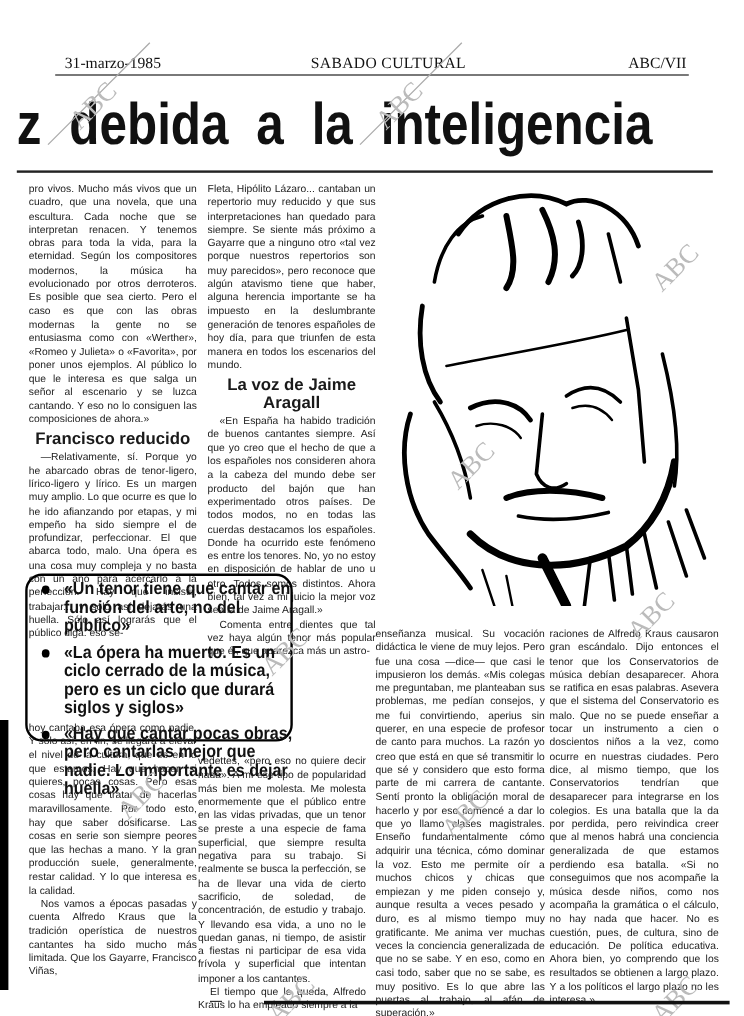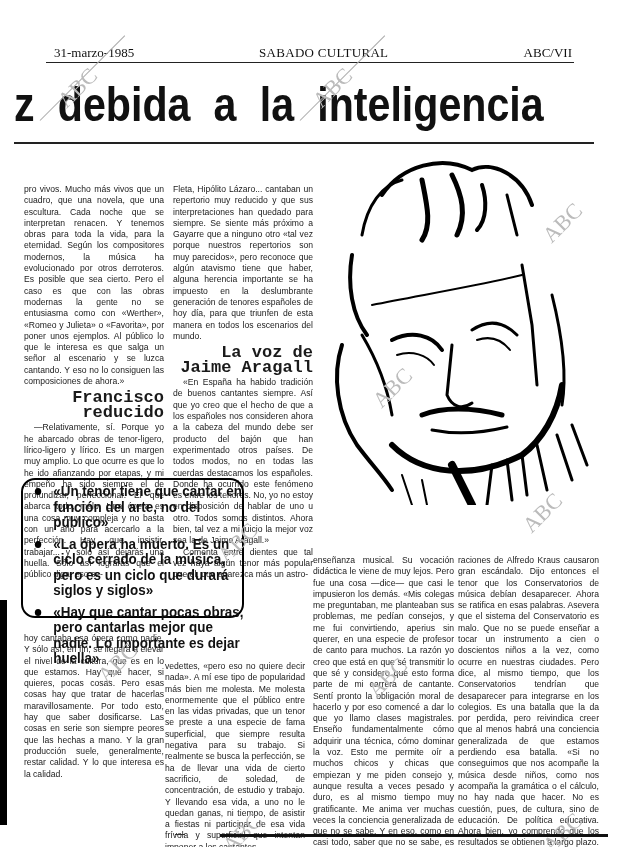--- a/index.html
+++ b/index.html
@@ -6,22 +6,22 @@
   body { width:620px; height:847px; position:relative; overflow:hidden; color:#111; font-family:"Liberation Sans", sans-serif; }
   .left-bar { position:absolute; left:0; top:600px; width:7px; height:225px; background:#000; }
   .header { position:absolute; left:46px; top:44px; width:528px; height:18px; border-bottom:1.5px solid #222; font-family:"Liberation Serif", serif; font-size:13px; }
   .header .date { position:absolute; left:8px; top:1px; }
   .header .section { position:absolute; left:213px; top:1px; letter-spacing:0.3px; }
   .header .page { position:absolute; right:2px; top:1px;font-family:Liberation Serif, serif; }
   .title { position:absolute; left:14px; top:76px; width:590px; font-family:"Liberation Sans", sans-serif; font-weight:900; font-size:49px; line-height:56px; letter-spacing:0px; transform:scaleX(0.84); transform-origin:left top; white-space:nowrap; word-spacing:14px; }
   .title-rule { position:absolute; left:14px; top:142px; width:580px; height:2px; background:#222; }
   .col { position:absolute; font-size:8.6px; line-height:11.3px; text-align:justify; color:#1a1a1a; }
   .col p { margin:0; text-indent:10px; }
-  .col p.noindent { text-indent:0;margin-top:32px; }
-  .subhead { font-family:Liberation Mono, monospace; font-weight:bold; font-size:17px; text-align:right; margin:3px 0 2px; line-height:15px; }
+  .col p.noindent { text-indent:0; }
+  .subhead { font-family:Liberation Sans, sans-serif; font-weight:bold; font-size:14px; text-align:center; margin:3px 0 2px; line-height:15px; }
   .quotebox { position:absolute; left:21px; top:478px; width:223px; height:140px; border:2.5px solid #000; border-radius:14px; padding:4px 6px 0 10px; box-sizing:border-box; }
   .quote-item { position:relative; padding-left:22px; font-family:"Liberation Sans", sans-serif; font-weight:900; font-size:14.6px; line-height:15.5px; margin-bottom:6px; transform:scaleX(0.92); transform-origin:left top; width:108%; }
   .quote-item .bullet { position:absolute; left:2px; top:4px; width:7px; height:7px; background:#000; border-radius:50%; }
   .illustration { position:absolute; left:322px; top:145px; width:290px; height:360px; }
   .watermark { position:absolute; font-family:"Liberation Serif", serif; font-size:22px; color:#bbb; transform:rotate(-45deg); pointer-events:none; }
   .wm-line { position:absolute; height:1px; background:#aaa; transform-origin:left center; transform:rotate(-45deg); }
   .bottom-rule { position:absolute; left:220px; top:834px; width:388px; height:3px; background:#111; }
   .bottom-dash { position:absolute; left:175px; top:834px; width:10px; height:1px; background:#333; }
 </style>
 </head>
@@ -91,20 +91,21 @@
     <span>«La ópera ha muerto. Es un ciclo cerrado de la música, pero es un ciclo que durará siglos y siglos»</span>
   </div>
   <div class="quote-item">
     <span class="bullet"></span>
     <span>«Hay que cantar pocas obras, pero cantarlas mejor que nadie. Lo importante es dejar huella»</span>
   </div>
 </div>
 
 <div class="col" style="left:24px; top:601px; width:140px;">
   <p class="noindent">hoy cantaba esa ópera como nadie. Y sólo así, en fin, se llegará a elevar el nivel de la cultura, que es en lo que estamos. Hay que hacer, si quieres, pocas cosas. Pero esas cosas hay que tratar de hacerlas maravillosamente. Por todo esto, hay que saber dosificarse. Las cosas en serie son siempre peores que las hechas a mano. Y la gran producción suele, generalmente, restar calidad. Y lo que interesa es la calidad.</p>
+  <p>Nos vamos a épocas pasadas y cuenta Alfredo Kraus que la tradición operística de nuestros cantantes ha sido mucho más limitada. Que los Gayarre, Francisco Viñas,</p>
 </div>
 
 <div class="col" style="left:165px; top:629px; width:140px;">
   <p class="noindent">vedettes, «pero eso no quiere decir nada». A mí ese tipo de popularidad más bien me molesta. Me molesta enormemente que el público entre en las vidas privadas, que un tenor se preste a una especie de fama superficial, que siempre resulta negativa para su trabajo. Si realmente se busca la perfección, se ha de llevar una vida de cierto sacrificio, de soledad, de concentración, de estudio y trabajo. Y llevando esa vida, a uno no le quedan ganas, ni tiempo, de asistir a fiestas ni participar de esa vida frívola y superficial que intentan imponer a los cantantes.</p>
   <p>El tiempo que le queda, Alfredo Kraus lo ha empleado siempre a la</p>
 </div>
 
 <div class="col" style="left:313px; top:523px; width:141px;">
   <p class="noindent">enseñanza musical. Su vocación didáctica le viene de muy lejos. Pero fue una cosa —dice— que casi le impusieron los demás. «Mis colegas me preguntaban, me planteaban sus problemas, me pedían consejos, y me fui convirtiendo, aperius sin querer, en una especie de profesor de canto para muchos. La razón yo creo que está en que sé transmitir lo que sé y considero que esto forma parte de mi carrera de cantante. Sentí pronto la obligación moral de hacerlo y por eso comencé a dar lo que yo llamo clases magistrales. Enseño fundamentalmente cómo adquirir una técnica, cómo dominar la voz. Esto me permite oír a muchos chicos y chicas que empiezan y me piden consejo y, aunque resulta a veces pesado y duro, es al mismo tiempo muy gratificante. Me anima ver muchas veces la conciencia generalizada de que no se sabe. Y en eso, como en casi todo, saber que no se sabe, es muy positivo. Es lo que abre las puertas al trabajo, al afán de superación.»</p>
 

